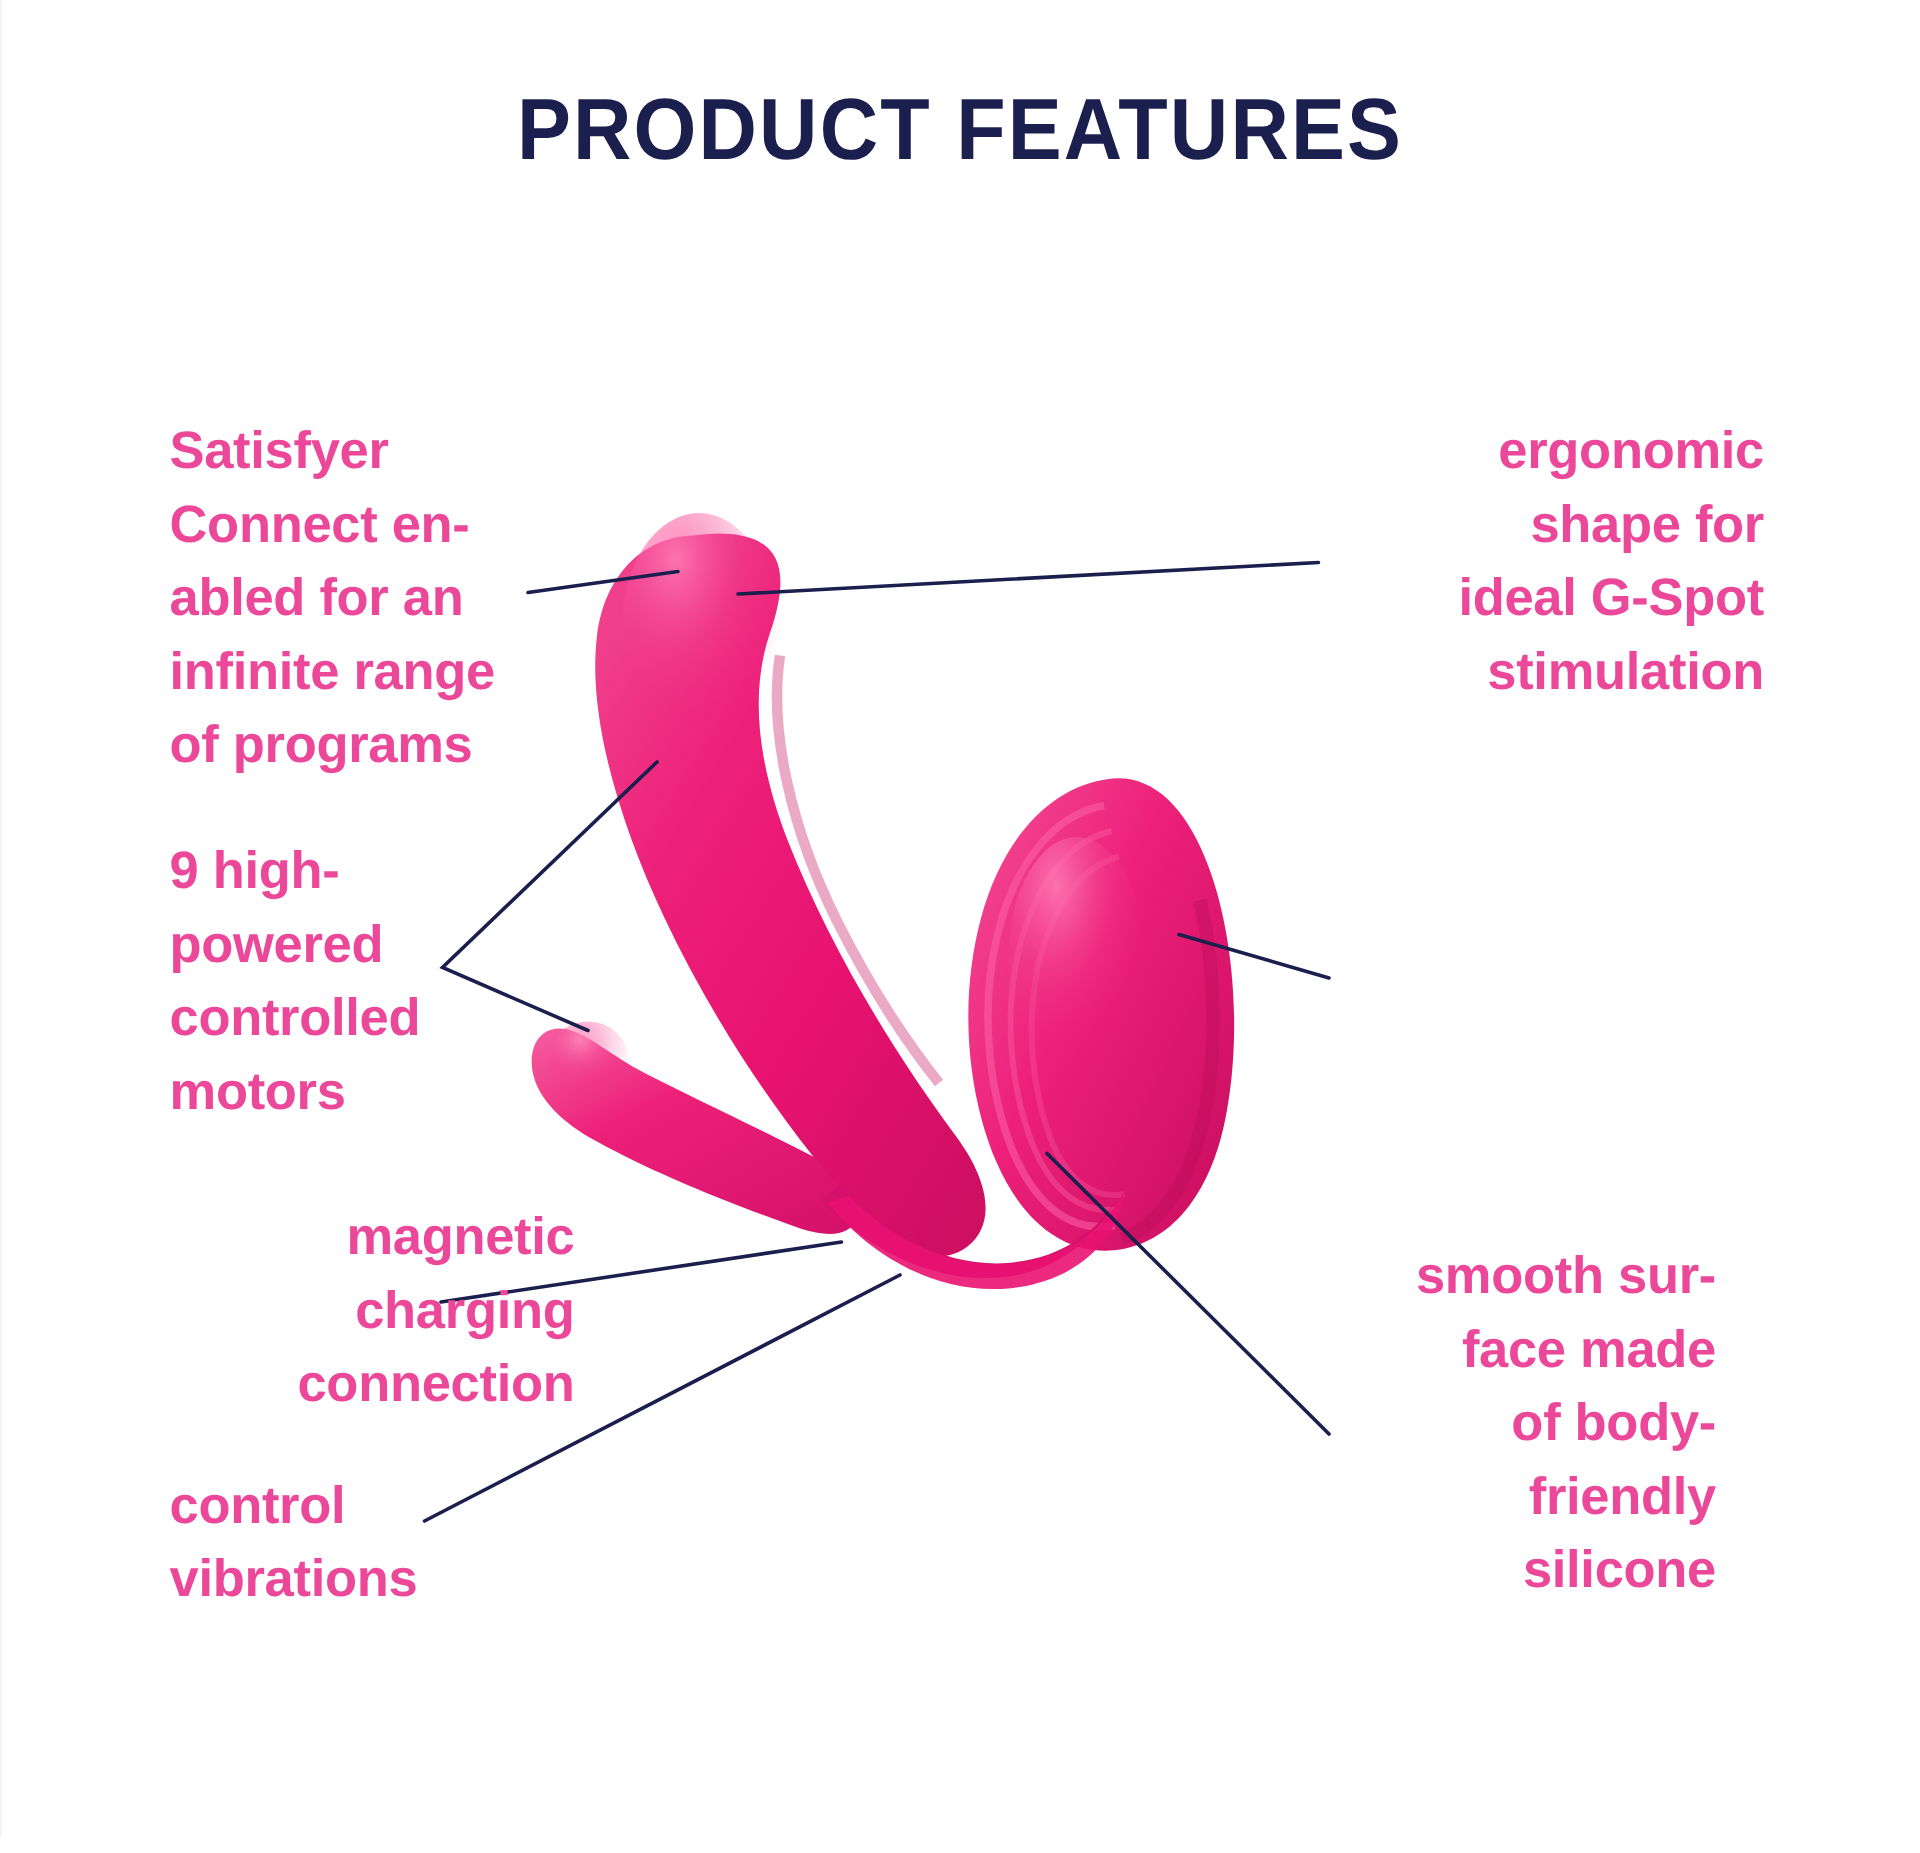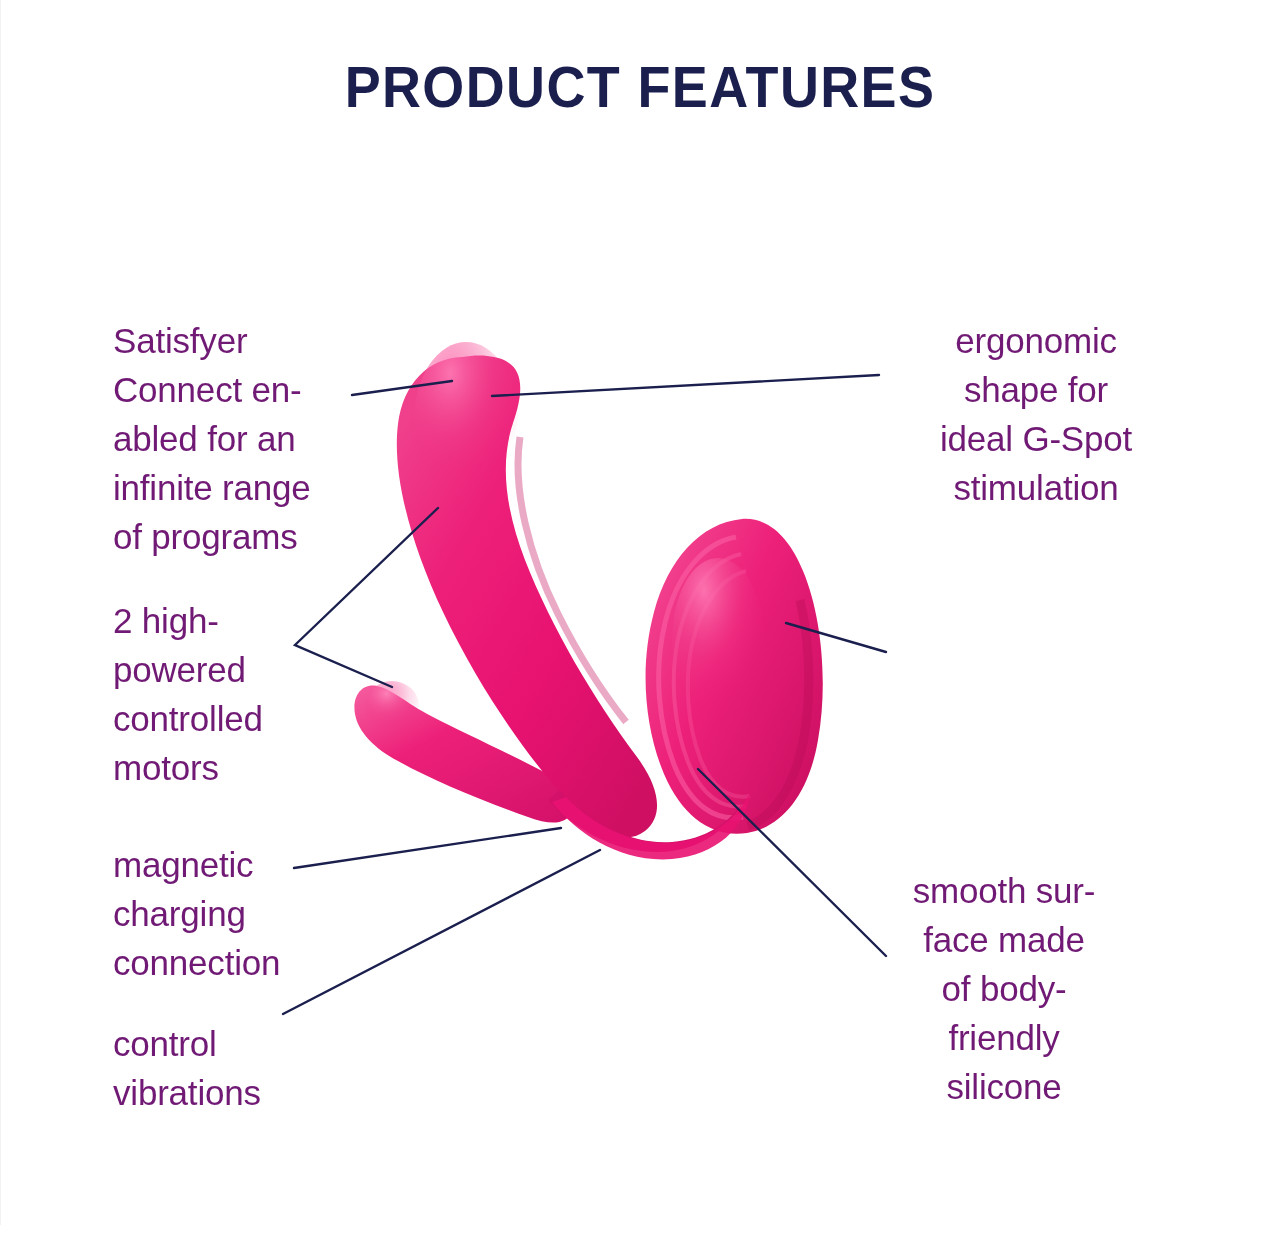--- a/index.html
+++ b/index.html
@@ -41,35 +41,34 @@
     color: #1a1f4e;
     font-family: "Liberation Sans", sans-serif;
     transform: scaleX(0.93);
     transform-origin: center center;
     white-space: nowrap;
   }
 
   
   .callout {
     position: absolute;
-    color: #701a75;
+    color: #ec4899;
     font-size: 35px;
     line-height: 49px;
-    font-weight: 400;
+    font-weight: 700;
     font-family: "Liberation Sans", sans-serif;
     letter-spacing: -0.2px;
     white-space: pre-line;
-    margin-top: 40px;
   }
   .callout.left  { text-align: left; }
-  .callout.right { text-align: center; }
+  .callout.right { text-align: right; }
 
   #c-connect   { left: 113px; top: 276px; width: 270px; }
   #c-motors    { left: 113px; top: 556px; width: 260px; }
-  #c-magnetic  { left: 113px; top: 800px; width: 270px; }
+  #c-magnetic  { left: 113px; top: 800px; width: 270px; text-align: right; }
   #c-control   { left: 113px; top: 979px; width: 270px; }
 
   #c-ergonomic { left: 896px; top: 276px; width: 280px; }
   #c-flattened { left: 896px; top: 577px; width: 280px; }
   #c-smooth    { left: 864px; top: 826px; width: 280px; }
 
   
   #art {
     position: absolute;
     left: 0;
@@ -197,21 +196,21 @@
       <line x1="698" y1="769" x2="886" y2="956"></line>
     </g>
   </svg>
 
   <div class="callout left" id="c-connect">Satisfyer
 Connect en-
 abled for an
 infinite range
 of programs</div>
 
-  <div class="callout left" id="c-motors">2 high-
+  <div class="callout left" id="c-motors">9 high-
 powered
 controlled
 motors</div>
 
   <div class="callout left" id="c-magnetic">magnetic
 charging
 connection</div>
 
   <div class="callout left" id="c-control">control
 vibrations</div>

